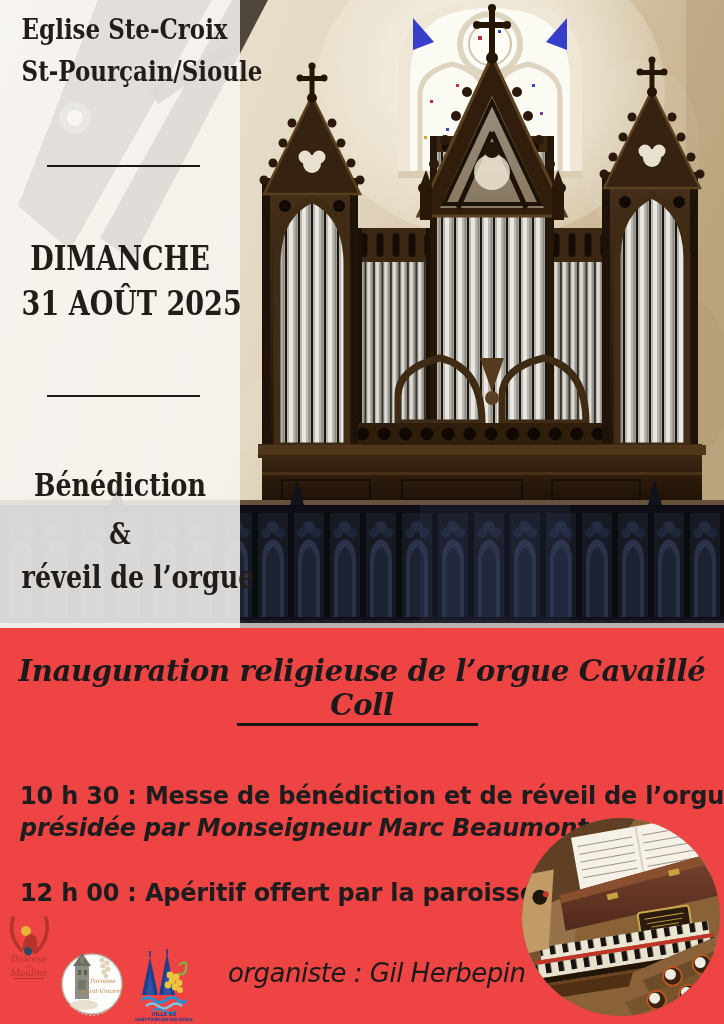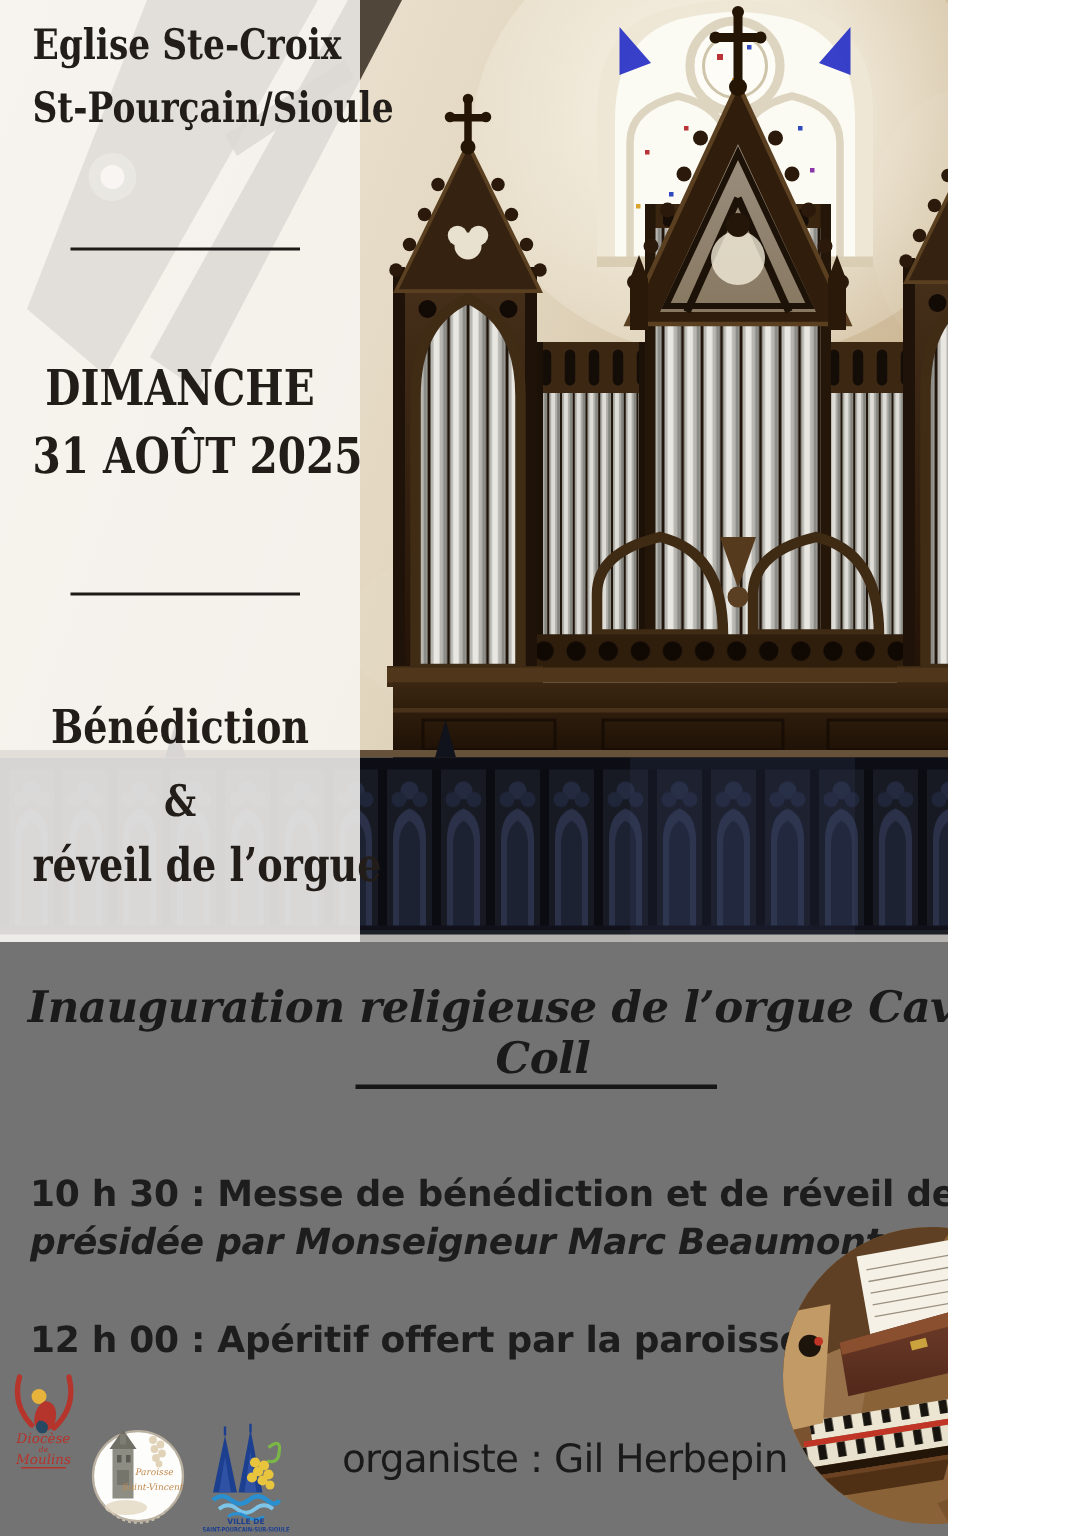--- a/index.html
+++ b/index.html
@@ -1,33 +1,33 @@
 <!DOCTYPE html>
 <html><head>
 <meta charset="utf-8">
 <style>
   html,body{margin:0;padding:0;background:#ffffff;}
-  .page{position:relative;width:632px;height:1024px;background:#737373;overflow:hidden;
+  .page{position:relative;width:724px;height:1024px;background:#ef4444;overflow:hidden;
         font-family:"DejaVu Sans",sans-serif;color:#1d1b18;}
   .photo{position:absolute;left:0;top:0;width:724px;height:628px;display:block;}
   
   .lp-line{position:absolute;left:0;width:240px;text-align:center;
            font-family:"DejaVu Serif",serif;font-weight:700;color:#221d18;
            transform:scaleX(0.82);transform-origin:50% 50%;white-space:nowrap;line-height:1.15;}
   .lp-sep{position:absolute;left:47px;width:153px;height:2px;background:#1c1916;}
   
   .title{position:absolute;left:0;top:654px;width:724px;text-align:center;
          font-family:"DejaVu Serif",serif;font-style:italic;font-weight:700;
          font-size:29px;color:#1a1a1a;letter-spacing:-0.3px;}
   .main-sep{position:absolute;left:237px;top:723px;width:241px;height:2.5px;background:#161616;}
   .sched{position:absolute;left:20px;font-weight:700;font-size:24px;color:#1d1d1d;
          letter-spacing:-0.2px;white-space:nowrap;}
   .sched.it{font-style:italic;}
   .organist{position:absolute;left:228px;top:958px;width:274px;text-align:left;
-            font-weight:400;font-size:26px;color:#1a1a1a;letter-spacing:-0.5px;
+            font-style:italic;font-weight:400;font-size:26px;color:#1a1a1a;letter-spacing:-0.5px;
             white-space:nowrap;}
   .console-wrap{position:absolute;left:522px;top:818px;width:198px;height:198px;
                 border-radius:50%;overflow:hidden;}
   .console-wrap svg{display:block;width:100%;height:100%;}
   .logo{position:absolute;}
   .logo svg{display:block;width:100%;height:100%;}
 </style>
 </head>
 <body>
 

